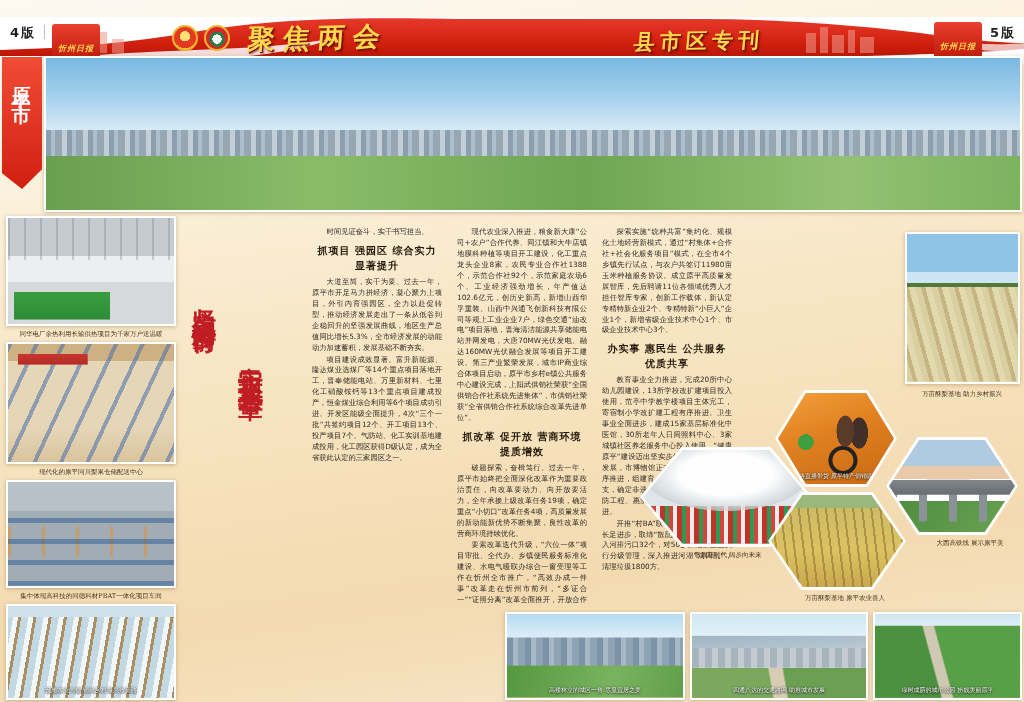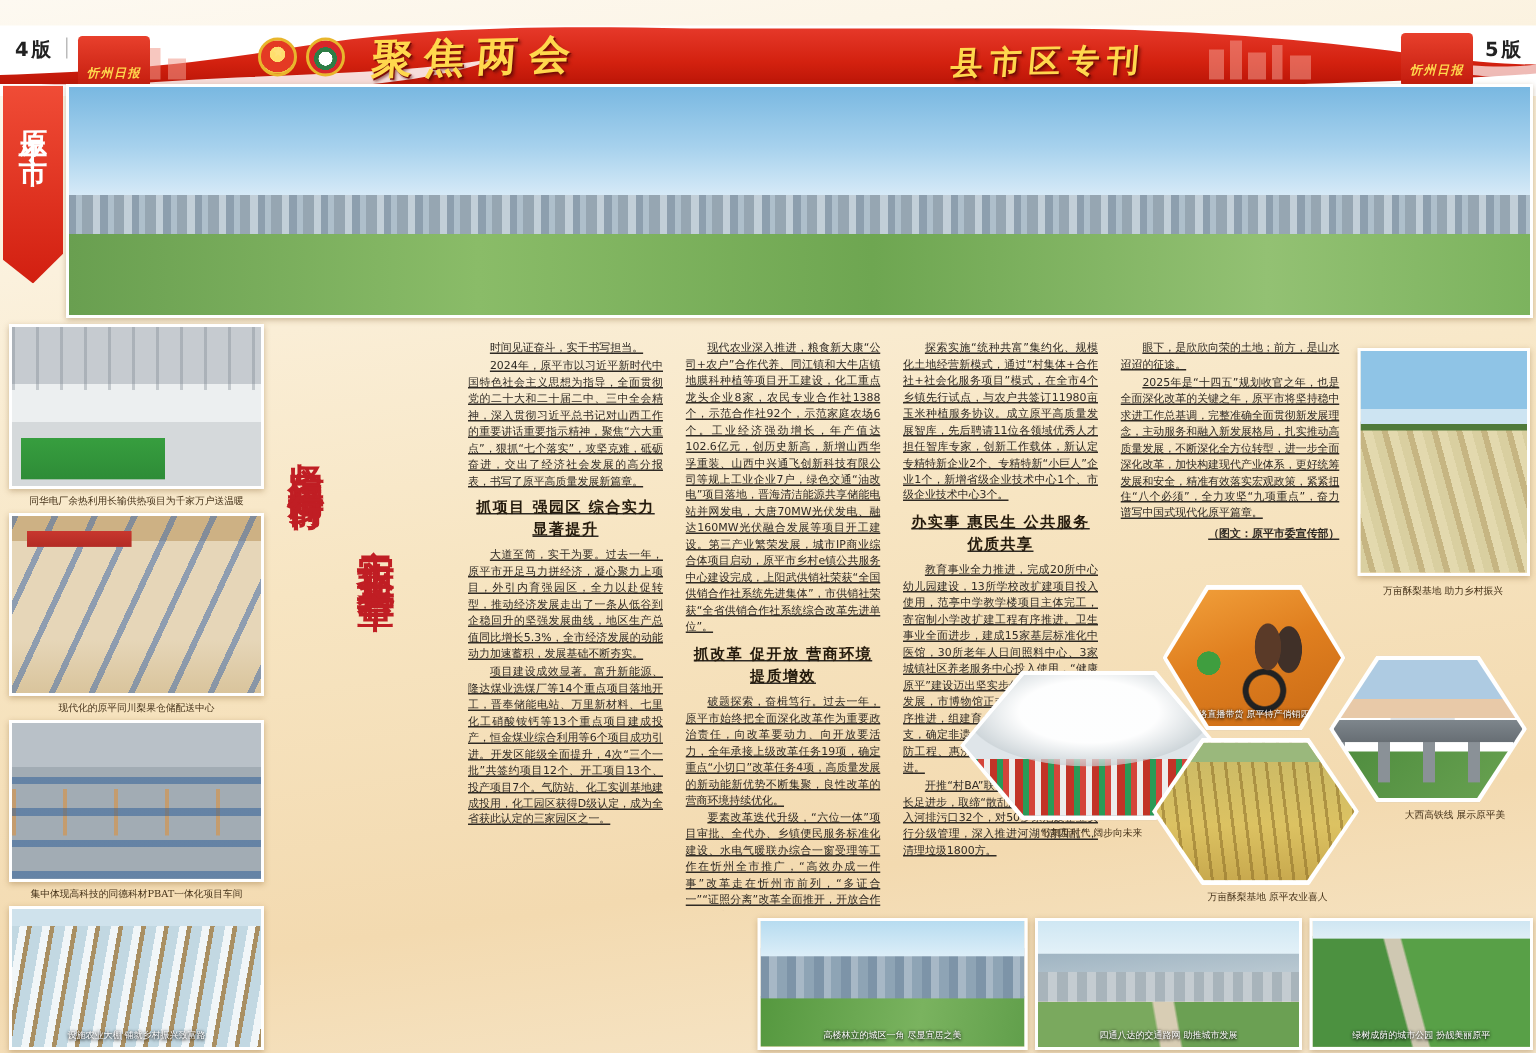--- a/index.html
+++ b/index.html
@@ -150,21 +150,21 @@
       background-position:0 0,0 100%; background-repeat:no-repeat; }
 
   
   .headline { position:absolute; writing-mode:vertical-rl; font-family:"DejaVu Serif", serif;
       font-weight:bold; color:#c01e24; z-index:2; }
   .hl-left  { left:188px; top:290px; font-size:24px; letter-spacing:3px; }
   .hl-right { left:234px; top:347px; font-size:25px; letter-spacing:4px; }
 
   
   .tcol { position:absolute; overflow:hidden; font-size:7.3px; line-height:1.5;
-          color:#2f2a24; text-align:justify; z-index:1;text-decoration:underline; }
+          color:#2f2a24; text-align:justify; z-index:1; }
   .tcol p { text-indent:2em; margin-bottom:1px; }
   .tcol .sub { font-weight:bold; text-indent:0; text-align:center; font-size:10px;
                color:#241a0c; margin:5px 2px 4px; letter-spacing:1px; }
   .tcol .attr { text-indent:0; text-align:right; font-weight:bold; margin-top:3px; }
   .colA { left:312px; top:227px; width:130px; height:468px; }
   .colB { left:457px; top:227px; width:130px; height:380px; }
   .colC { left:602px; top:227px; width:130px; height:380px; }
   .colD { left:747px; top:227px; width:146px; height:166px; }
 </style>
 </head>
@@ -226,43 +226,37 @@
 
   <div class="ph p-greenhouse">
     <div class="capov">设施农业大棚 铺就乡村振兴致富路</div>
   </div>
 
   <div class="headline hl-right">实干担当共著华章</div>
   <div class="headline hl-left">坚定信心阔步前行</div>
 
   <div class="tcol colA">
     <p>时间见证奋斗，实干书写担当。</p>
-    <p>2024年，原平市以习近平新时代中国特色社会主义思想为指导，全面贯彻党的二十大和二十届二中、三中全会精神，深入贯彻习近平总书记对山西工作的重要讲话重要指示精神，聚焦“六大重点”，狠抓“七个落实”，攻坚克难，砥砺奋进，交出了经济社会发展的高分报表，书写了原平高质量发展新篇章。</p>
     <p class="sub">抓项目 强园区 综合实力显著提升</p>
     <p>大道至简，实干为要。过去一年，原平市开足马力拼经济，凝心聚力上项目，外引内育强园区，全力以赴促转型，推动经济发展走出了一条从低谷到企稳回升的坚强发展曲线，地区生产总值同比增长5.3%，全市经济发展的动能动力加速蓄积，发展基础不断夯实。</p>
     <p>项目建设成效显著。富升新能源、隆达煤业选煤厂等14个重点项目落地开工，晋奉储能电站、万里新材料、七里化工硝酸铵钙等13个重点项目建成投产，恒金煤业综合利用等6个项目成功引进。开发区能级全面提升，4次“三个一批”共签约项目12个、开工项目13个、投产项目7个。气防站、化工实训基地建成投用，化工园区获得D级认定，成为全省获此认定的三家园区之一。</p>
   </div>
   <div class="tcol colB">
     <p>现代农业深入推进，粮食新大康“公司+农户”合作代养、同江镇和大牛店镇地膜科种植等项目开工建设，化工重点龙头企业8家，农民专业合作社1388个，示范合作社92个，示范家庭农场6个。工业经济强劲增长，年产值达102.6亿元，创历史新高，新增山西华孚重装、山西中兴通飞创新科技有限公司等规上工业企业7户，绿色交通“油改电”项目落地，晋海清洁能源共享储能电站并网发电，大唐70MW光伏发电、融达160MW光伏融合发展等项目开工建设。第三产业繁荣发展，城市IP商业综合体项目启动，原平市乡村e镇公共服务中心建设完成，上阳武供销社荣获“全国供销合作社系统先进集体”，市供销社荣获“全省供销合作社系统综合改革先进单位”。</p>
     <p class="sub">抓改革 促开放 营商环境提质增效</p>
     <p>破题探索，奋楫笃行。过去一年，原平市始终把全面深化改革作为重要政治责任，向改革要动力、向开放要活力，全年承接上级改革任务19项，确定重点“小切口”改革任务4项，高质量发展的新动能新优势不断集聚，良性改革的营商环境持续优化。</p>
     <p>要素改革迭代升级，“六位一体”项目审批、全代办、乡镇便民服务标准化建设、水电气暖联办综合一窗受理等工作在忻州全市推广，“高效办成一件事”改革走在忻州市前列，“多证合一”“证照分离”改革全面推开，开放合作走深走实。</p>
   </div>
   <div class="tcol colC">
     <p>探索实施“统种共富”集约化、规模化土地经营新模式，通过“村集体+合作社+社会化服务项目”模式，在全市4个乡镇先行试点，与农户共签订11980亩玉米种植服务协议。成立原平高质量发展智库，先后聘请11位各领域优秀人才担任智库专家，创新工作载体，新认定专精特新企业2个、专精特新“小巨人”企业1个，新增省级企业技术中心1个、市级企业技术中心3个。</p>
     <p class="sub">办实事 惠民生 公共服务优质共享</p>
     <p>教育事业全力推进，完成20所中心幼儿园建设，13所学校改扩建项目投入使用，范亭中学教学楼项目主体完工，寄宿制小学改扩建工程有序推进。卫生事业全面进步，建成15家基层标准化中医馆，30所老年人日间照料中心、3家城镇社区养老服务中心投入使用，“健康原平”建设迈出坚实步伐。文化事业繁荣发展，市博物馆正式开放，文旅融合有序推进，组建育乡村振兴文艺小分队37支，确定非遗传承人12人，崞阳文庙消防工程、惠济寺数字化保护工程扎实推进。</p>
     <p>开推“村BA”联赛80余场。生态环保长足进步，取缔“散乱污”企业7家，整治入河排污口32个，对50多家危废企业实行分级管理，深入推进河湖“清四乱”，清理垃圾1800方。</p>
 
   </div>
-  <div class="tcol colD">
-    <p>眼下，是欣欣向荣的土地；前方，是山水迢迢的征途。</p>
-    <p>2025年是“十四五”规划收官之年，也是全面深化改革的关键之年，原平市将坚持稳中求进工作总基调，完整准确全面贯彻新发展理念，主动服务和融入新发展格局，扎实推动高质量发展，不断深化全方位转型，进一步全面深化改革，加快构建现代产业体系，更好统筹发展和安全，精准有效落实宏观政策，紧紧扭住“八个必须”，全力攻坚“九项重点”，奋力谱写中国式现代化原平篇章。</p>
-    <p class="attr">（图文：原平市委宣传部）</p>
-  </div>
 
   <div class="ph p-pear"></div>
   <div class="cap" style="left:900px; top:390px; width:124px">万亩酥梨基地 助力乡村振兴</div>
 
   <div class="hexw" style="left:775px; top:390px; width:122px; height:97px">
     <div class="hex hx-ecom">
       <div class="capov">网络直播带货 原平特产俏销四方</div>
     </div>
   </div>
 

